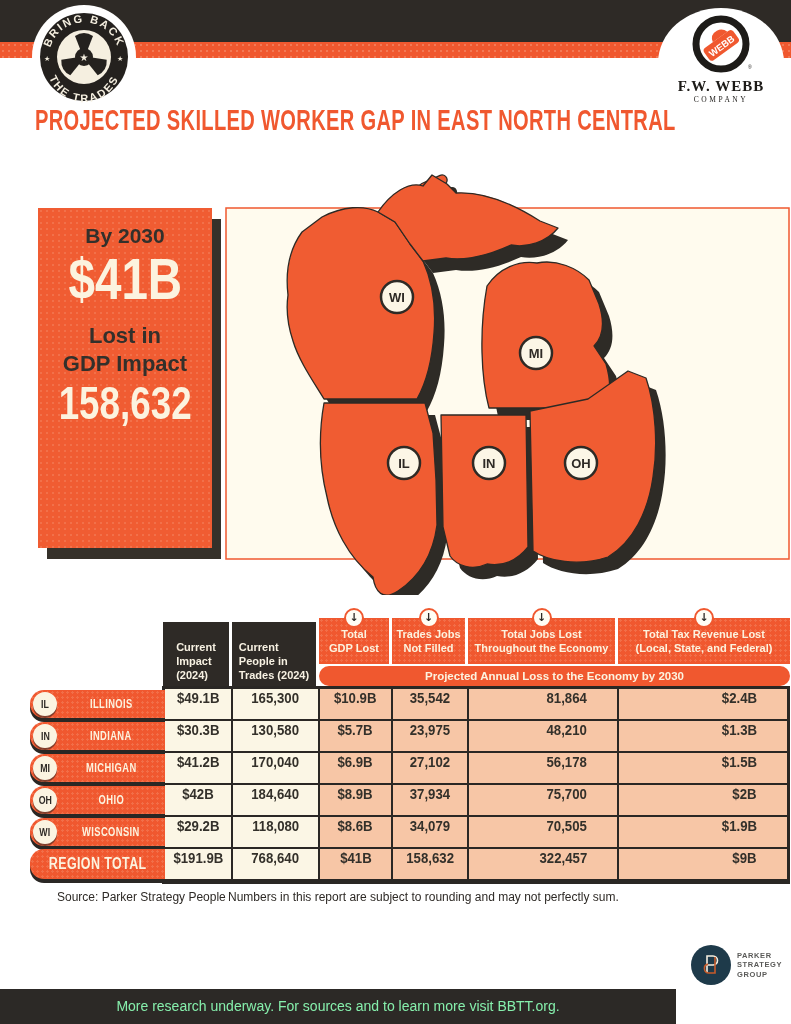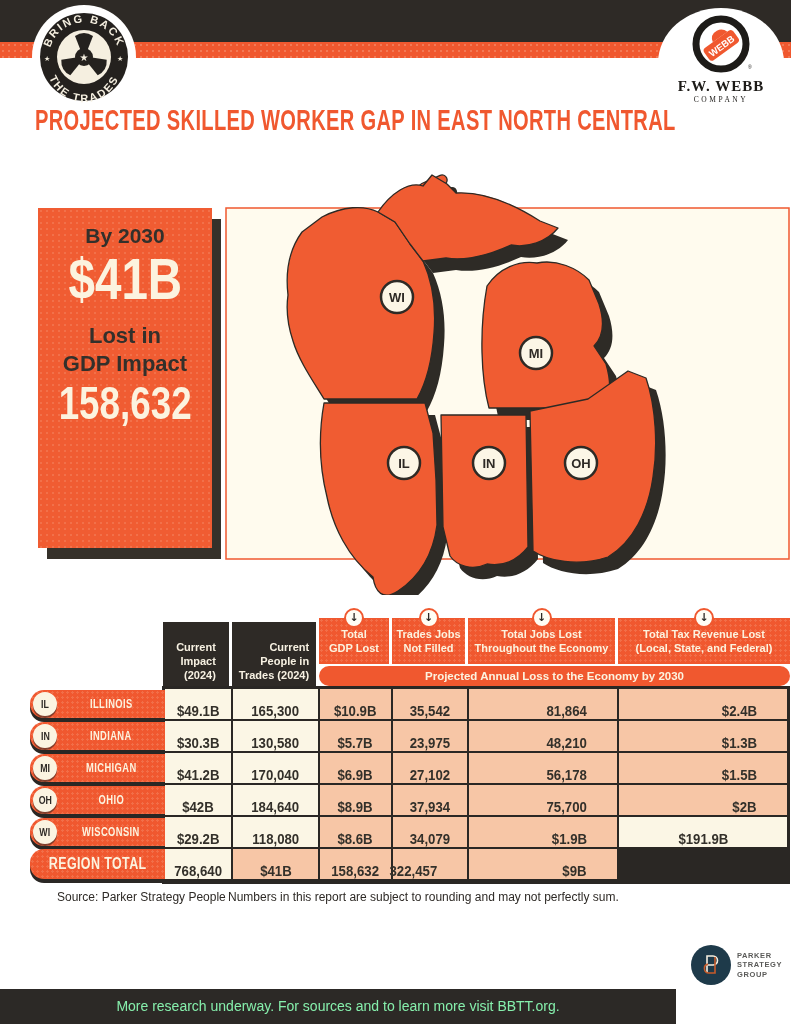--- a/index.html
+++ b/index.html
@@ -33,39 +33,39 @@
   .s-gdp  { font-size:58px; transform:scaleX(.82); margin-bottom:14px; }
   .s-jobs { font-size:46px; transform:scaleX(.80); margin:2px 0 10px 0; }
   .stat-box .s-lab { font-size:22px; font-weight:bold; line-height:1.28; }
 
   
   .map-wrap { position:absolute; left:225px; top:165px; width:566px; height:430px; }
 
   
   .tbl { position:absolute; left:30px; top:612px; width:760px; height:285px; }
   .hd-dark { position:absolute; background:#2E2A26; color:#F7F1E2; font-size:11px; font-weight:bold;
-             display:flex; align-items:center; justify-content:center; text-align:right;
+             display:flex; align-items:center; justify-content:center; text-align:left;
              white-space:pre-line; line-height:1.3; top:10px; height:78px; }
   .hd-or   { position:absolute; background:#F0582F; color:#FCF3DF; font-size:11px; font-weight:bold;
              display:flex; align-items:center; justify-content:center; text-align:center;
              white-space:pre-line; line-height:1.3; top:6px; height:46px;
              background-image:radial-gradient(rgba(255,240,220,.15) 1px, transparent 1.3px);
              background-size:5px 5px; }
   .arrow-badge { position:absolute; top:-10px; left:50%; margin-left:-10px; width:20px; height:20px;
                  border-radius:50%; background:#FFFDF4; border:2px solid #F0582F; color:#2E2A26;
                  font-family:"DejaVu Sans", sans-serif; font-size:11px; font-weight:bold;
                  line-height:16px; text-align:center; }
   .subhead { position:absolute; left:289px; top:54px; width:471px; height:20px; background:#F0582F;
              color:#FCF3DF; font-size:11.5px; font-weight:bold; text-align:center; line-height:20px;border-radius:10px; }
 
   .data-grid { position:absolute; left:132px; top:74px; width:628px;
                display:grid; grid-template-columns:66px 85px 71px 74px 148px 1fr;
                grid-auto-rows:30px; gap:2px; background:#2A2724;
                border:3px solid #2A2724; border-bottom-width:5px; }
-  .cell { display:flex; align-items:flex-end; justify-content:center; font-size:15px; font-weight:bold;
+  .cell { display:flex; align-items:flex-start; justify-content:center; font-size:15px; font-weight:bold;
           color:#33302A; }
   .cell.cream { background:#FBF6E5; }
   .cell.peach { background:#F7C6A6; }
   .cell.ar { justify-content:flex-end; padding-right:30px; }
   .cell span { display:inline-block; transform:scaleX(.88); white-space:nowrap; }
   .cell.ar span { transform-origin:right center; }
 
   .pill { position:absolute; left:0; width:135px; height:28px; background:#F0582F;
           border-radius:14px 0 0 14px; box-shadow:0 4px 0 #2A2724;
           background-image:radial-gradient(rgba(255,240,220,.15) 1px, transparent 1.3px);
@@ -308,20 +308,23 @@
       <div class="cell cream">
           <span>118,080</span>
         </div>
       <div class="cell peach">
           <span>$8.6B</span>
         </div>
       <div class="cell peach">
           <span>34,079</span>
         </div>
       <div class="cell peach ar">
+          <span>70,505</span>
+        </div>
+      <div class="cell peach ar">
           <span>$1.9B</span>
         </div>
 
       <div class="cell cream">
           <span>$191.9B</span>
         </div>
       <div class="cell cream">
           <span>768,640</span>
         </div>
       <div class="cell peach">

